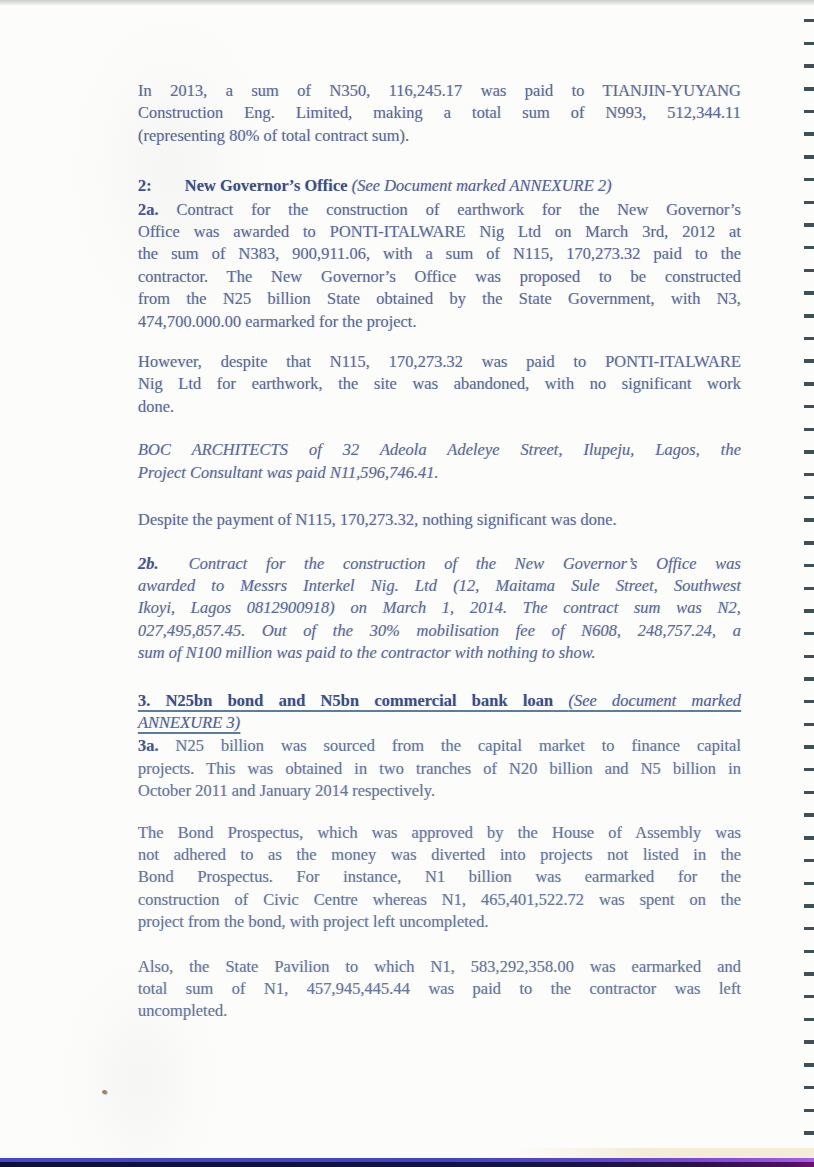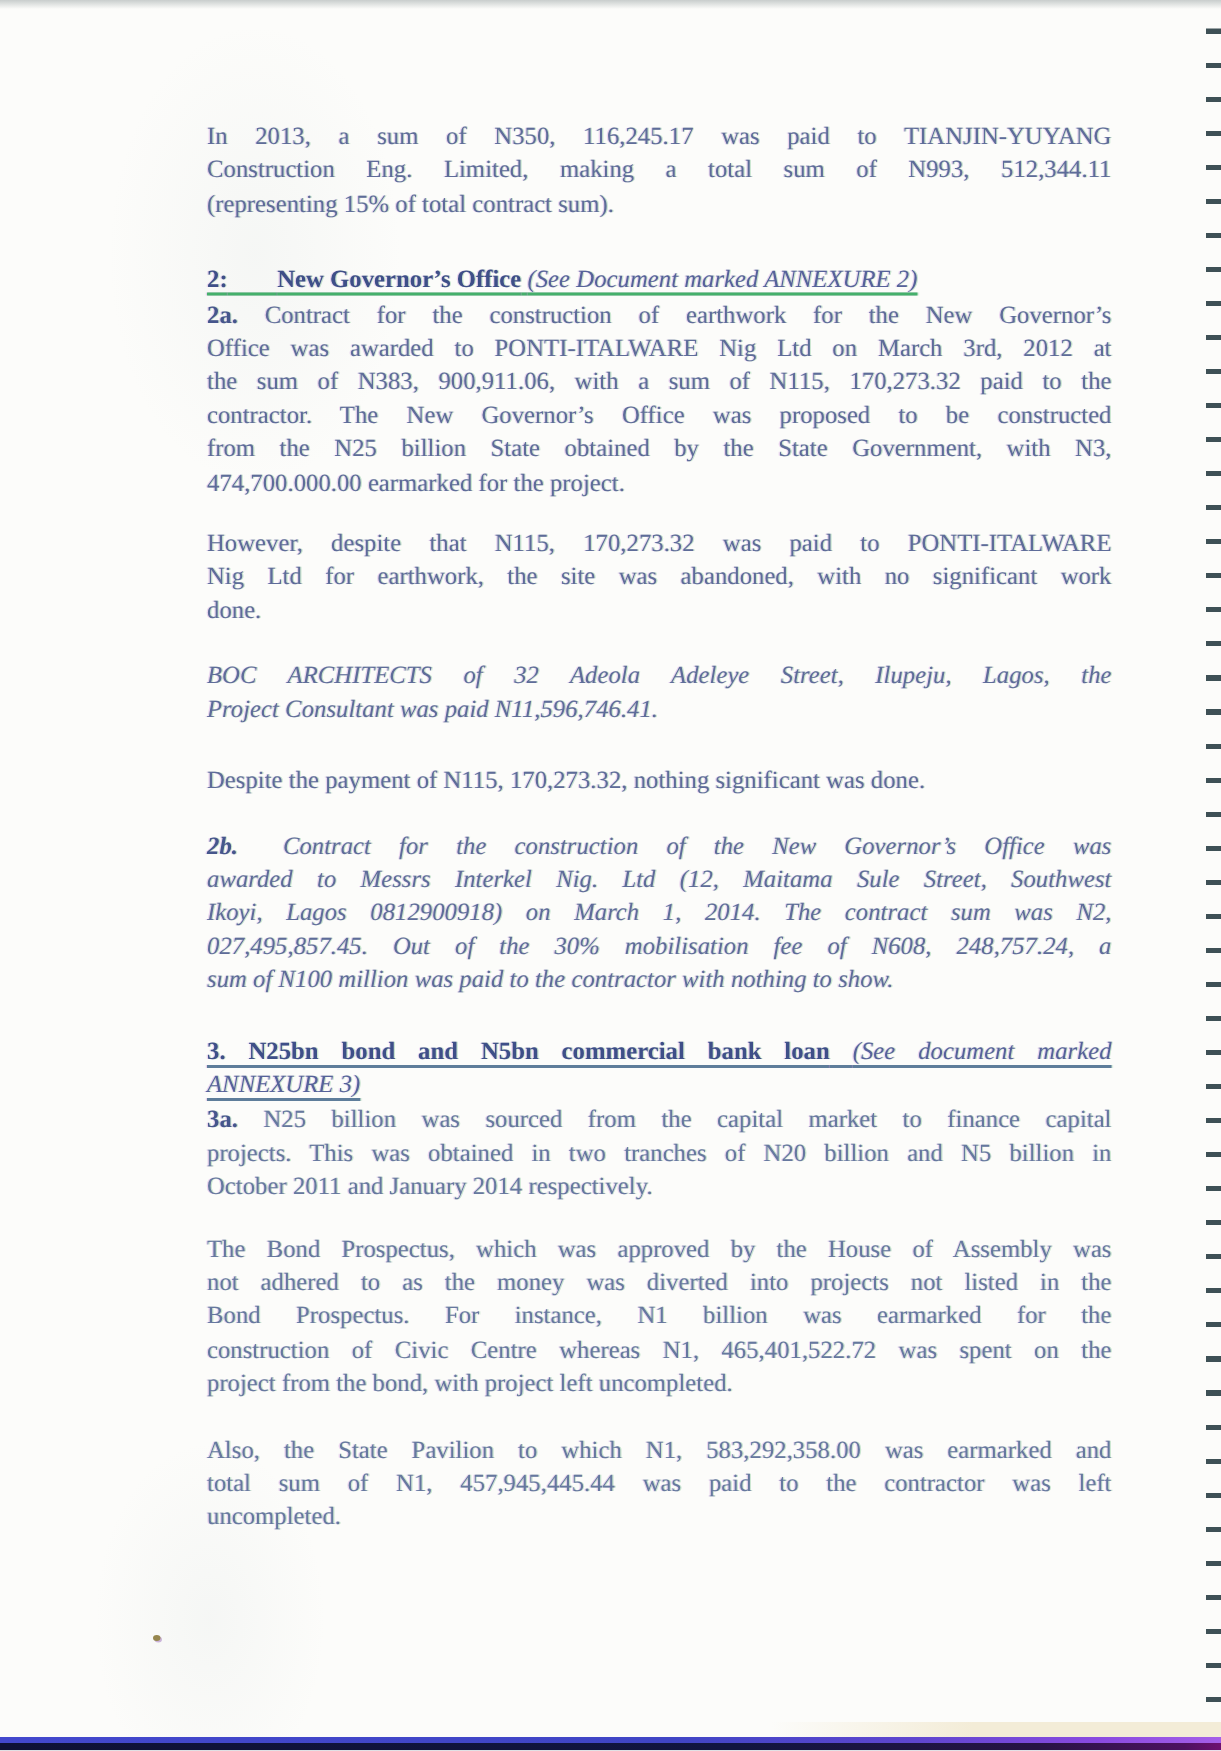--- a/index.html
+++ b/index.html
@@ -37,41 +37,41 @@
   .line { text-align:justify; text-align-last:justify; }
   .line.natural { text-align-last:left; }
   .lines .line:last-child { text-align-last:left; }
   .block { margin-bottom:21px; }
   .mb28{margin-bottom:28px;} .mb18{margin-bottom:18px;} .mb21{margin-bottom:21px;}
   .mb25{margin-bottom:25px;font-style:italic;} .mb1{margin-bottom:1px;} .mb19{margin-bottom:19px;}
   .mb22{margin-bottom:22px;} .mb0{margin-bottom:17px;}
   .label { font-weight:bold; color:var(--label-ink,#46568c); }
   .heading { font-weight:bold; color:var(--heading-ink,#3e4f88); }
   .heading .annex { font-style:italic; font-weight:normal; color:#56629a; }
-  .u2 { text-decoration:underline; text-decoration-color:var(--underline-h2,#45b06b);
+  .u2 { text-decoration-color:var(--underline-h2,#45b06b);
         text-decoration-thickness:1.8px; text-underline-offset:4px; }
   .u3 { text-decoration:underline; text-decoration-color:var(--underline-h3,#5e7d9a);
         text-decoration-thickness:1.8px; text-underline-offset:4px; }
   .tab-sm { display:inline-block; width:30px; }
   .tint2 { color:#66789f;font-family:Liberation Serif, serif; }
 </style>
 </head>
 <body>
 
 <div class="page">
 
   <div class="top-edge"></div>
   <div class="binding-marks"></div>
 
   <div class="text-block">
 
     <div class="block lines mb28">
         <div class="line">In 2013, a sum of N350, 116,245.17 was paid to TIANJIN-YUYANG</div>
         <div class="line">Construction Eng. Limited, making a total sum of N993, 512,344.11</div>
-        <div class="line">(representing 15% of total contract sum).</div>
+        <div class="line">(representing 80% of total contract sum).</div>
       </div>
 
     <div class="block heading mb1">
       <div class="line natural">
         <span class="u2"><b>2:</b><span>&nbsp;&nbsp;&nbsp;&nbsp;&nbsp;&nbsp;&nbsp;&nbsp;</span><b>New Governor’s Office</b> <span class="annex">(See Document marked ANNEXURE 2)</span></span>
       </div>
     </div>
 
     <div class="block mb18">
       <div class="line">

